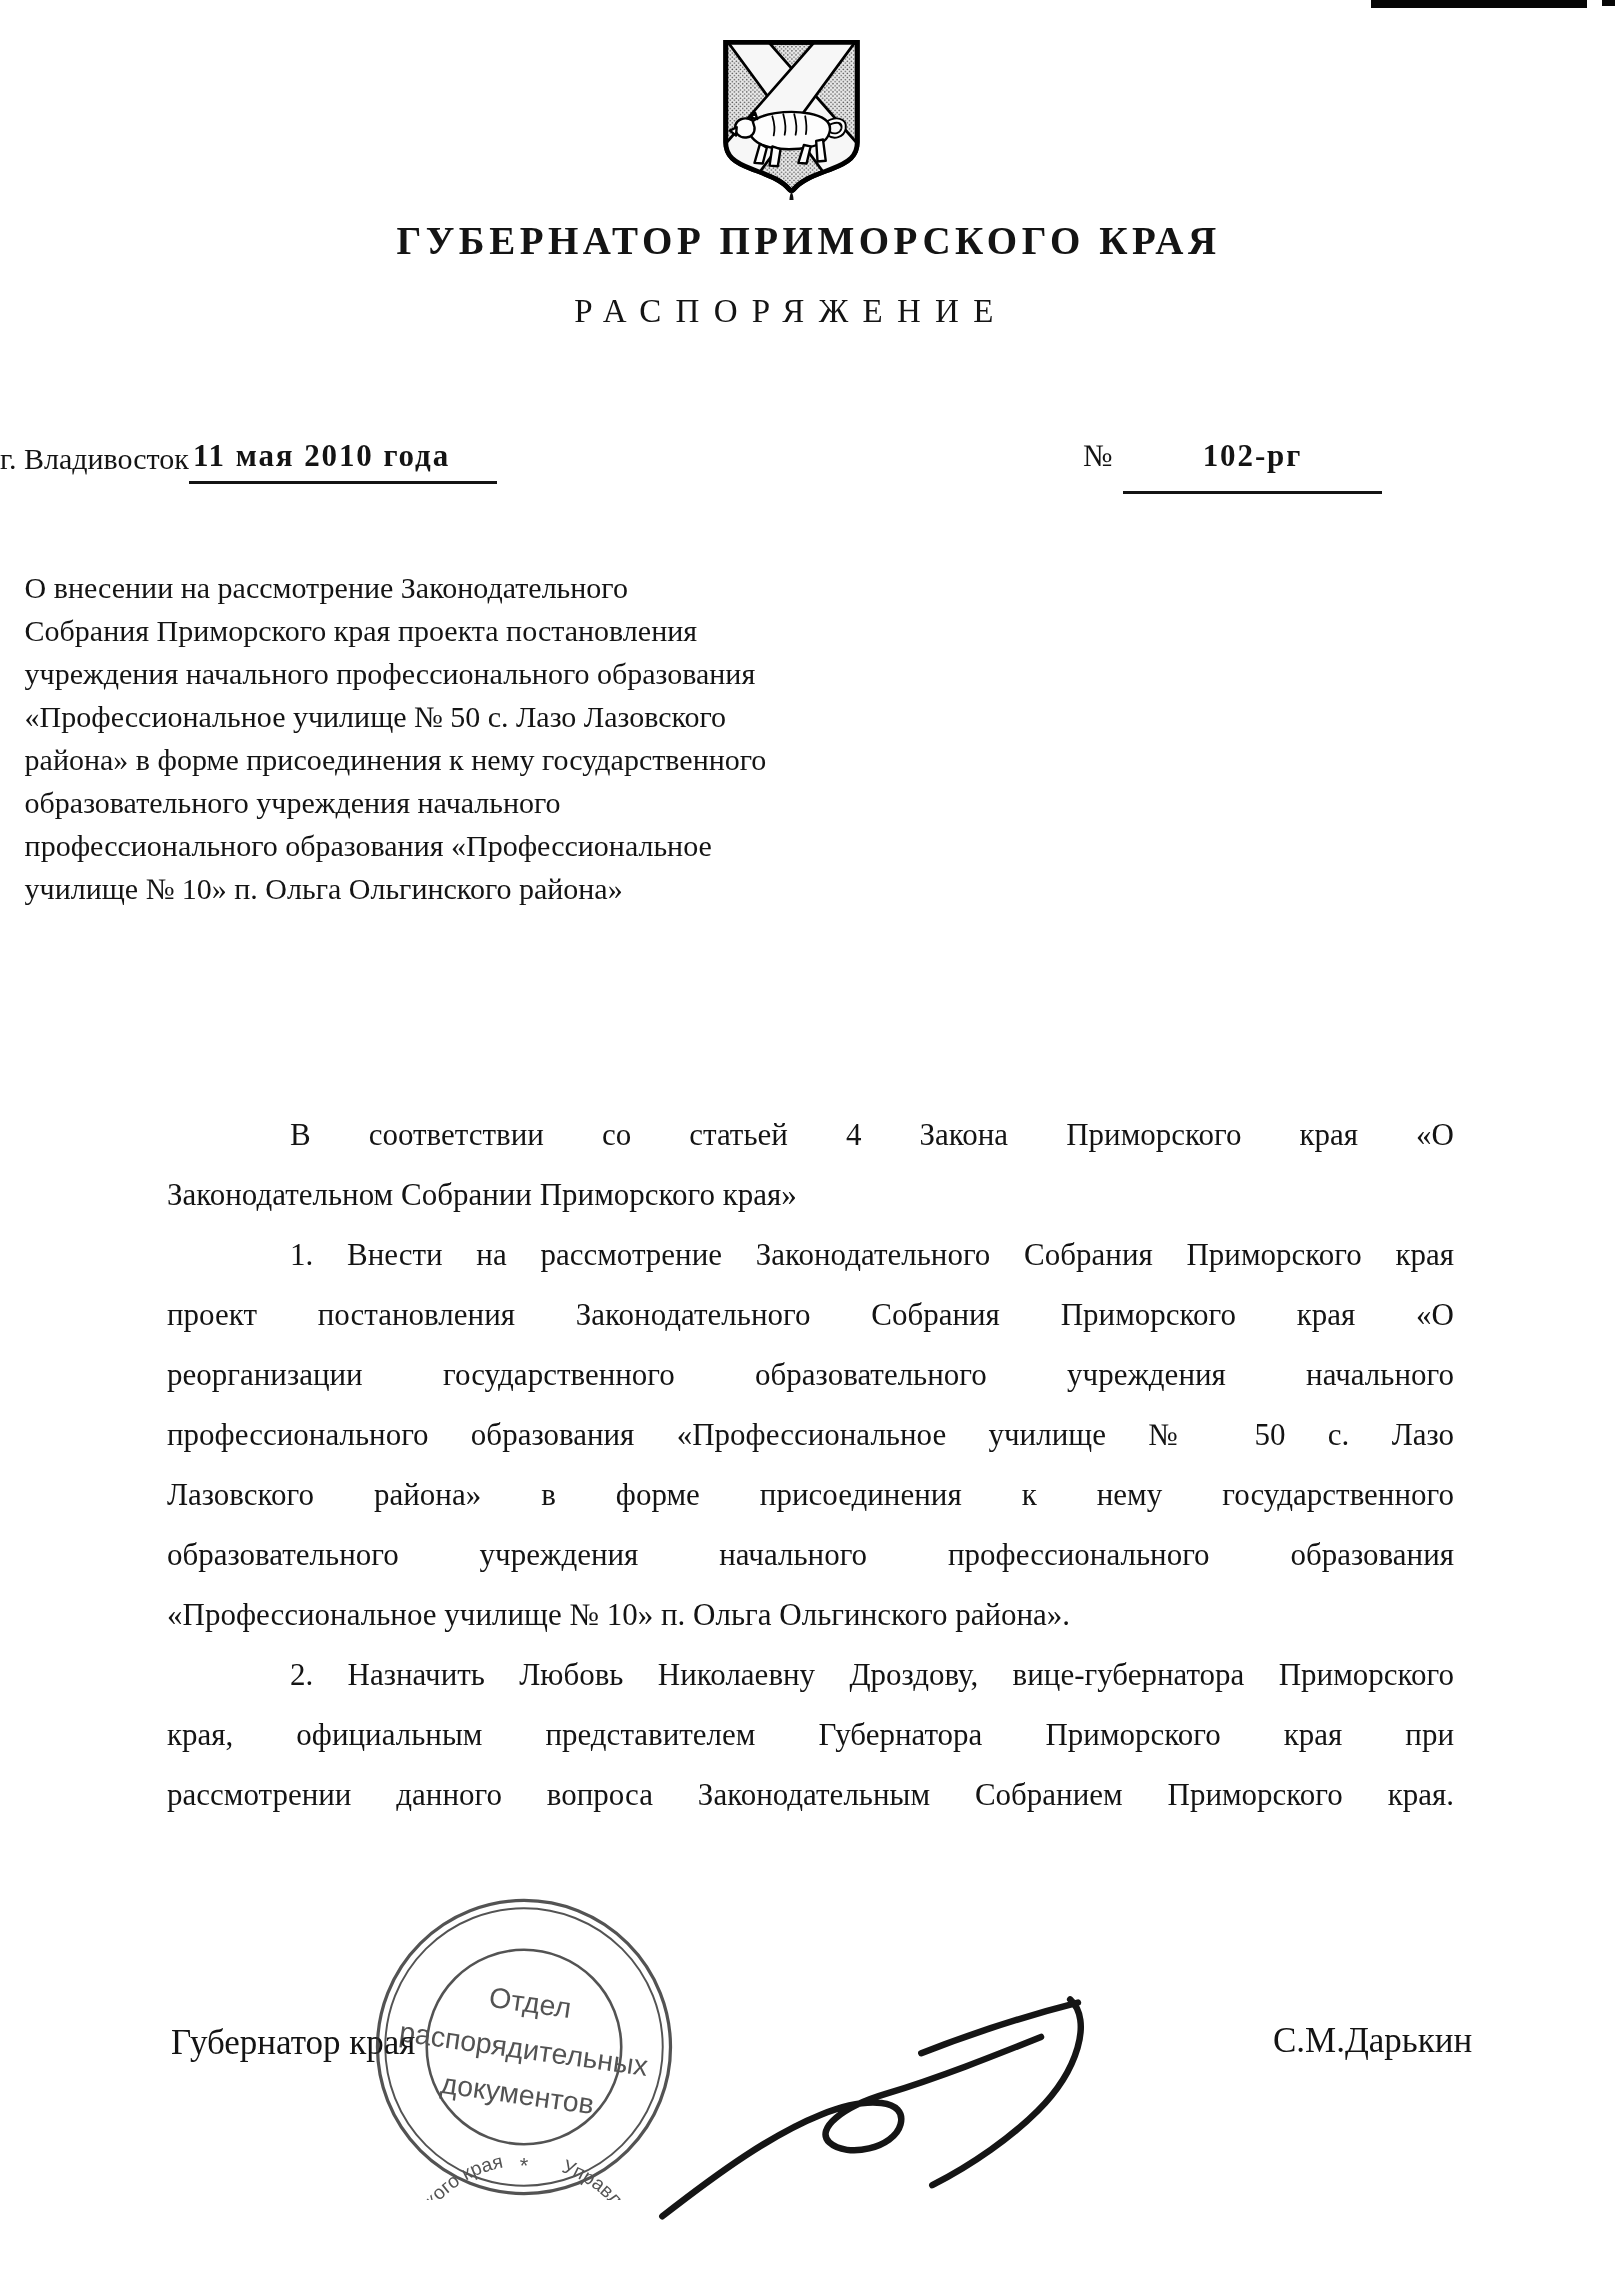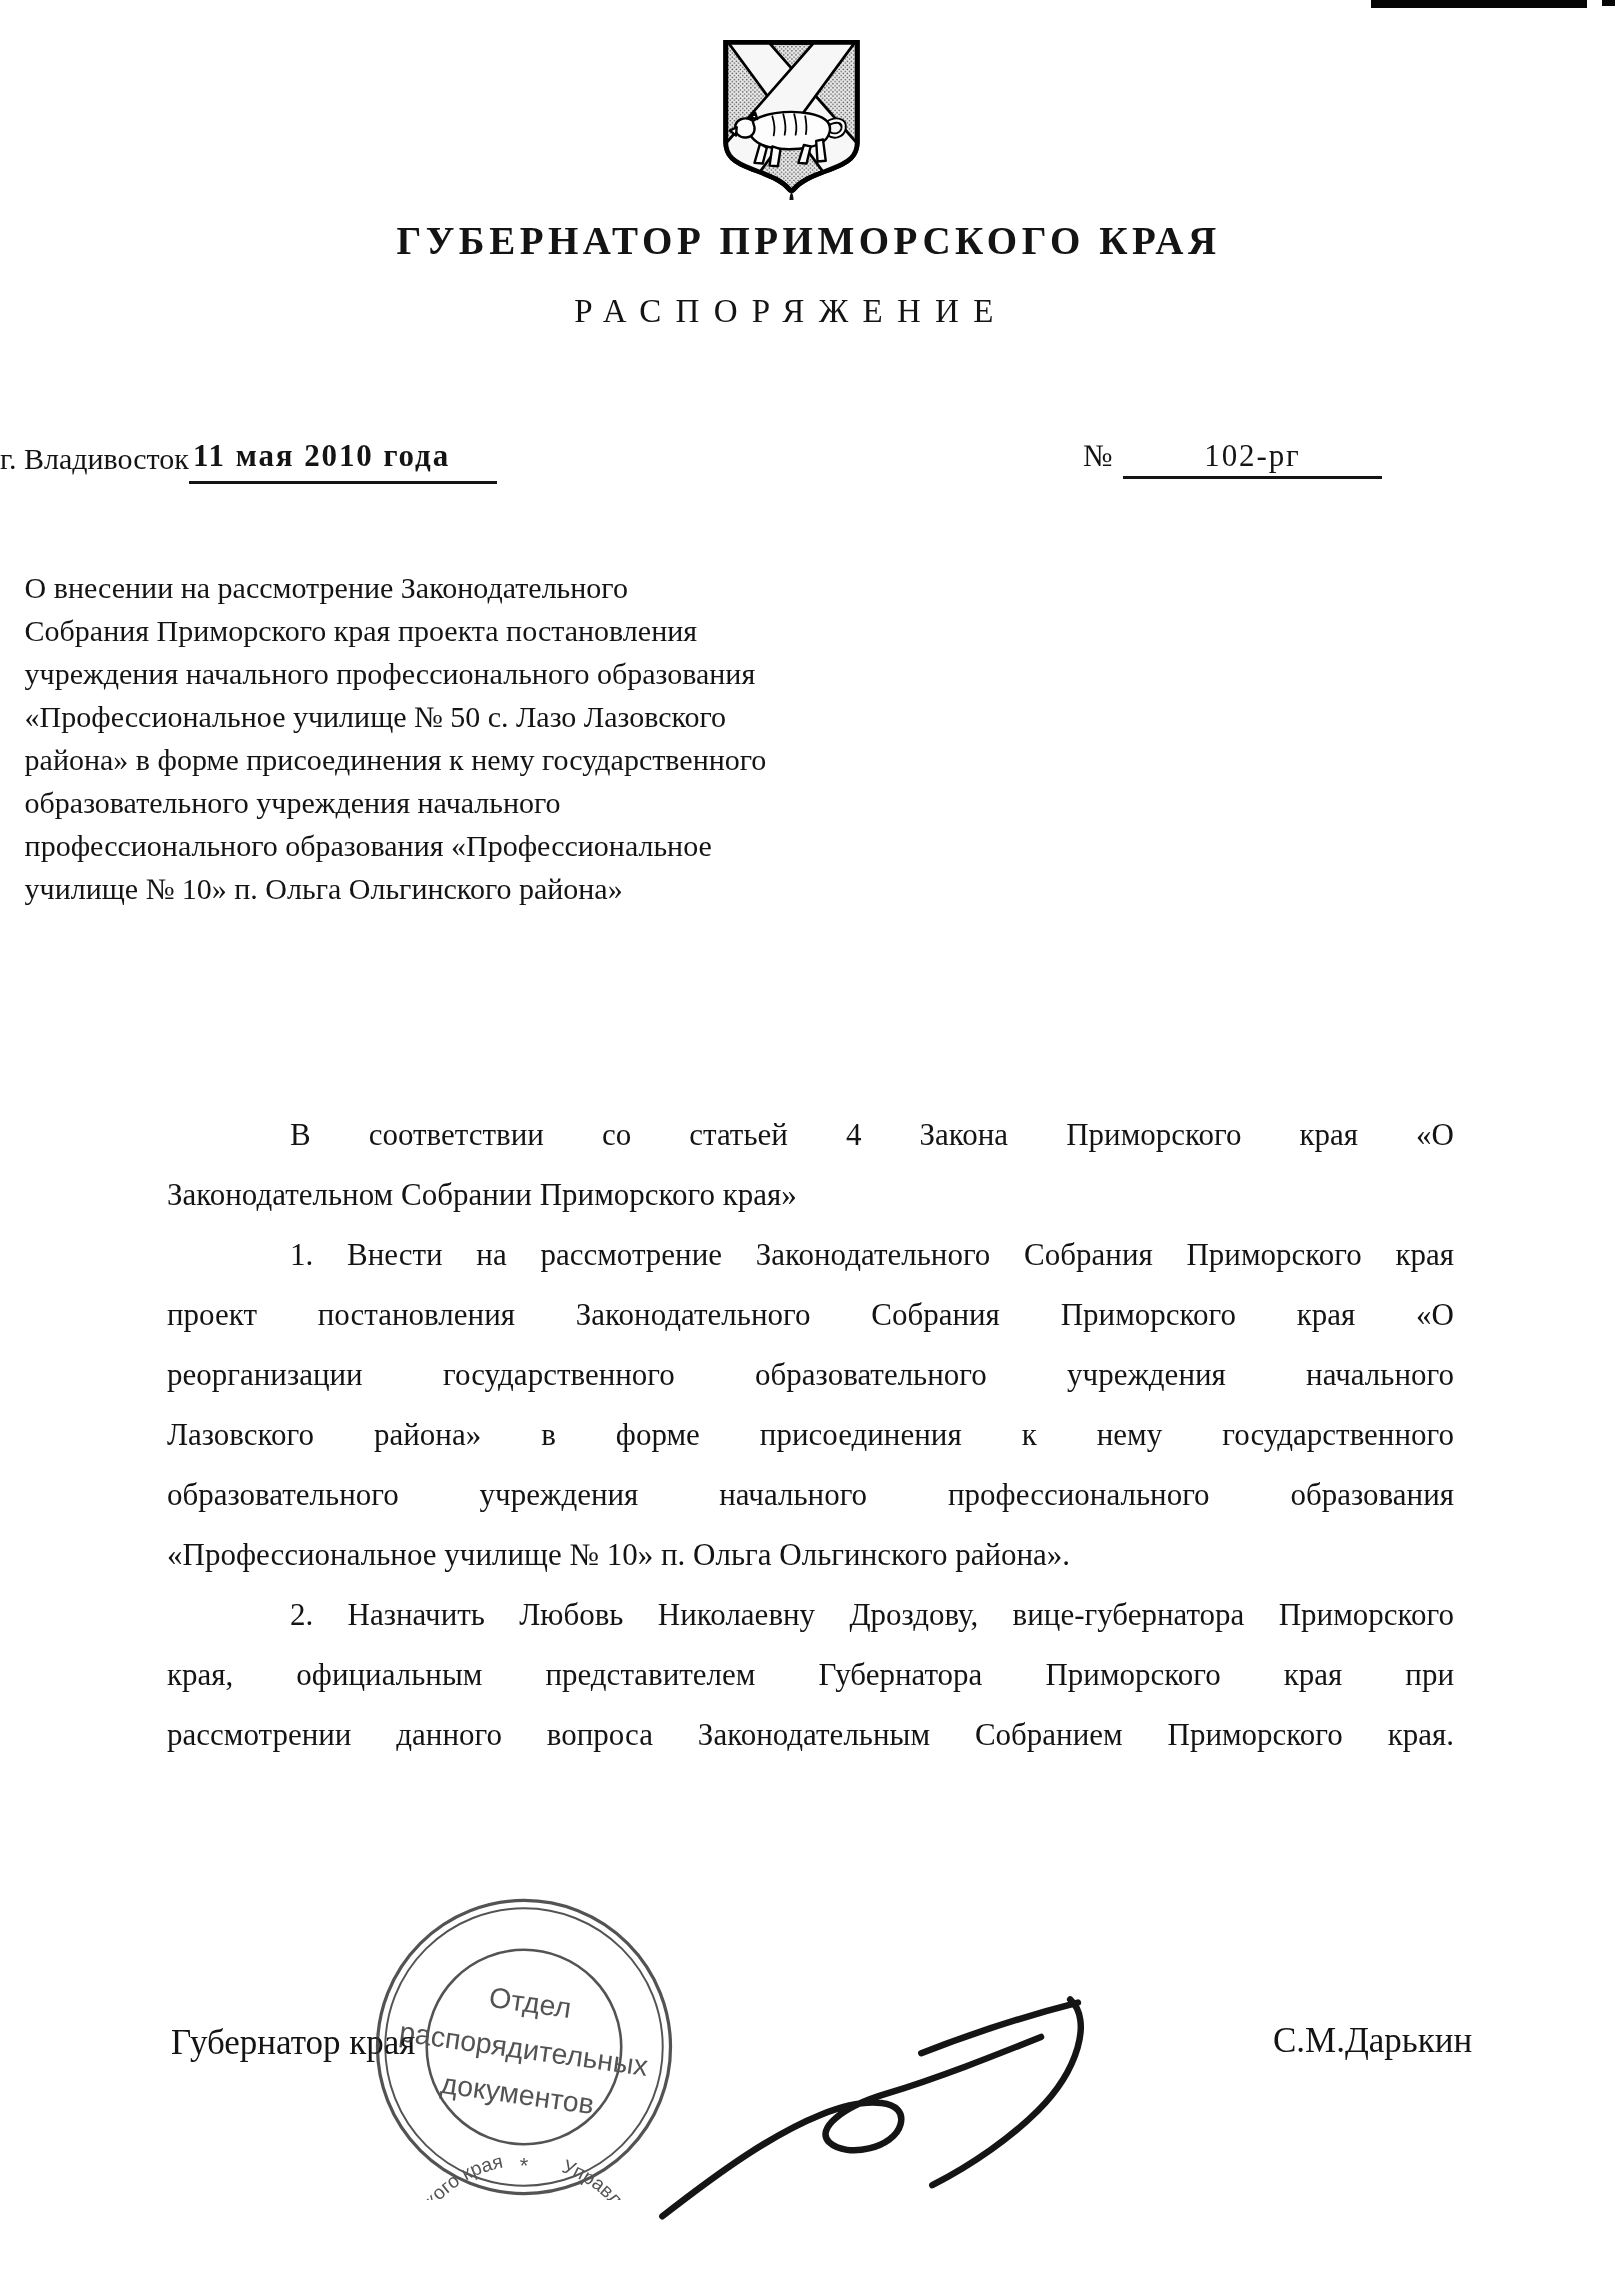--- a/index.html
+++ b/index.html
@@ -34,22 +34,22 @@
     position:absolute;left:189px;top:438px;
     font-weight:bold;font-size:31px;letter-spacing:1.9px;
     border-bottom:3.2px solid #141414;
     padding:0 47px 6.5px 3.9px;
   }
   .place-val{position:absolute;left:0;top:442px;width:1426px;font-size:30px;}
   .num-group{position:absolute;left:1083px;top:438px;display:flex;align-items:flex-start;}
   .num-sign{font-size:31px;}
   .num-line{
     margin-left:10.4px;width:259px;text-align:center;
-    font-weight:normal;font-size:31px;letter-spacing:1.9px;
-    border-bottom:3.2px solid #141414;padding-bottom:2px;
+    font-weight:bold;font-size:31px;letter-spacing:1.9px;
+    border-bottom:3.2px solid #141414;padding-bottom:17px;
   }
 
   
   .title-block{
     position:absolute;top:566px;left:24.6px;width:1568px;
     font-weight:normal;font-size:30px;line-height:43px;
   }
 
   
   .body-block{
@@ -141,20 +141,21 @@
     <div>профессионального образования «Профессиональное</div>
     <div>училище № 10» п. Ольга Ольгинского района»</div>
   </div>
 
   <div class="body-block">
     <div class="line indent">В соответствии со статьей 4 Закона Приморского края «О</div>
     <div class="line end">Законодательном Собрании Приморского края»</div>
     <div class="line indent">1. Внести на рассмотрение Законодательного Собрания Приморского края</div>
     <div class="line">проект постановления Законодательного Собрания Приморского края «О</div>
     <div class="line">реорганизации государственного образовательного учреждения начального</div>
+    <div class="line">профессионального образования «Профессиональное училище № 50 с. Лазо</div>
     <div class="line">Лазовского района» в форме присоединения к нему государственного</div>
     <div class="line">образовательного учреждения начального профессионального образования</div>
     <div class="line end">«Профессиональное училище № 10» п. Ольга Ольгинского района».</div>
     <div class="line indent">2. Назначить Любовь Николаевну Дроздову, вице-губернатора Приморского</div>
     <div class="line">края, официальным представителем Губернатора Приморского края при</div>
     <div class="line">рассмотрении данного вопроса Законодательным Собранием Приморского края.</div>
   </div>
 
   <div class="sig-post">Губернатор края</div>
   <div class="sig-name">С.М.Дарькин</div>

